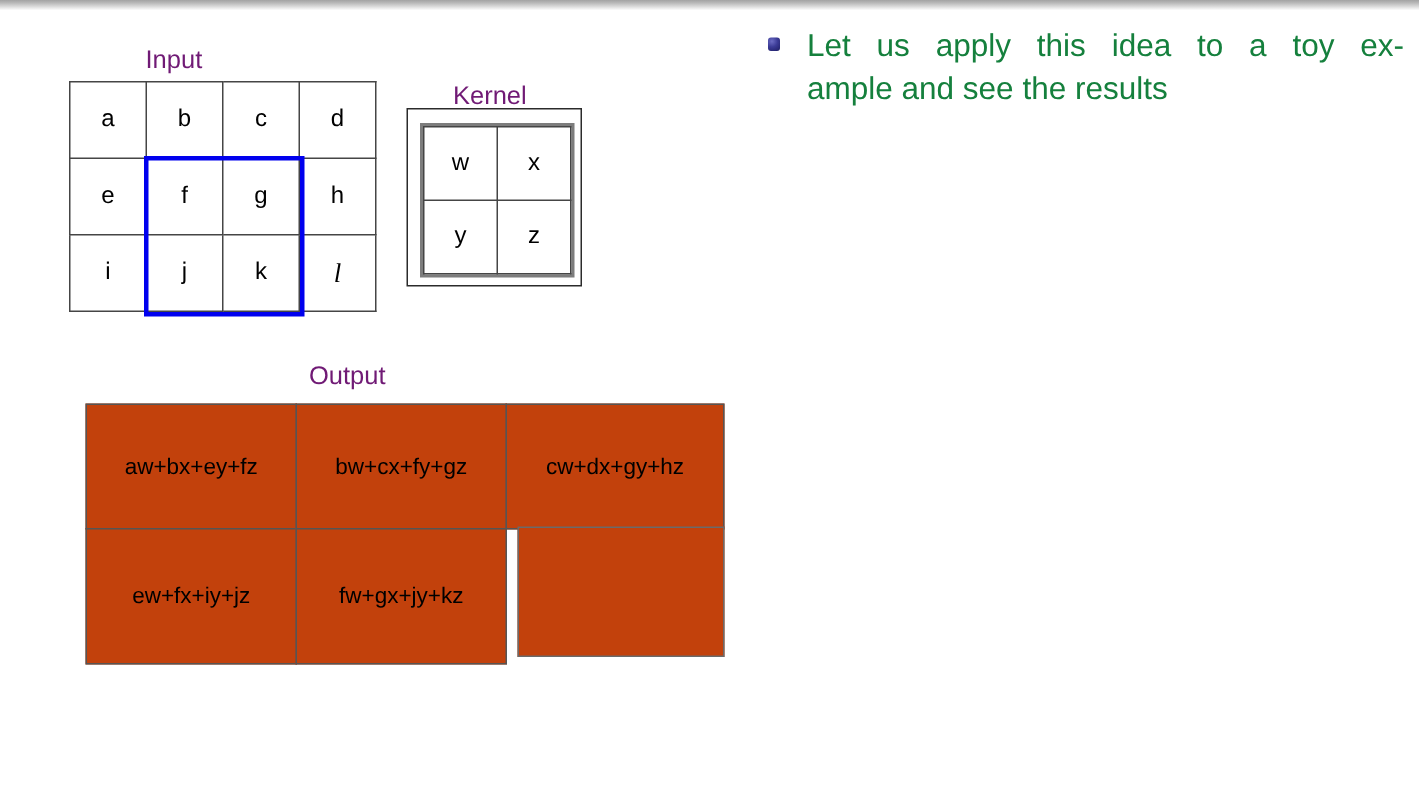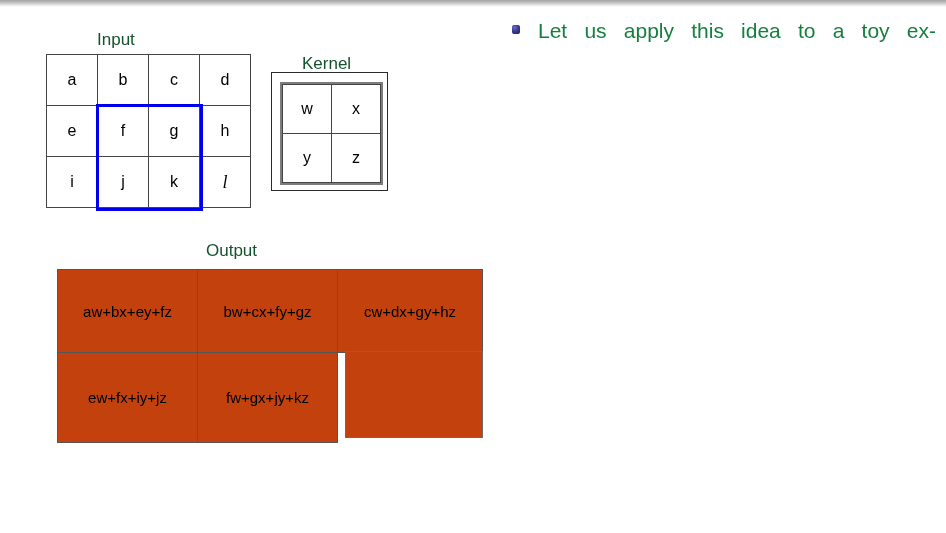--- a/index.html
+++ b/index.html
@@ -31,21 +31,21 @@
     left: 0;
     top: 0;
     width: 946px;
     height: 533px;
   }
 
   
   .caption {
     position: absolute;
     font-size: 17px;
-    color: #14532d;
+    color: #701a75;
     white-space: nowrap;
     line-height: 20px;
   }
 
   
   #input-block {
     position: absolute;
     left: 46px;
     top: 54px;
   }
@@ -244,17 +244,18 @@
     <div class="out-cell" id="out-r1c0">ew+fx+iy+jz</div>
     <div class="out-cell" id="out-r1c1">fw+gx+jy+kz</div>
     <div class="out-cell" id="out-r1c2"></div>
   </div>
 
   <div id="bullet-panel">
     <div id="bullet-row">
       <span id="bullet-marker"></span>
       <div id="bullet-text">
         <span class="line1">Let us apply this idea to a toy ex-</span>
+        <span class="line2">ample and see the results</span>
       </div>
     </div>
   </div>
 
 </div>
 
 </body></html>

